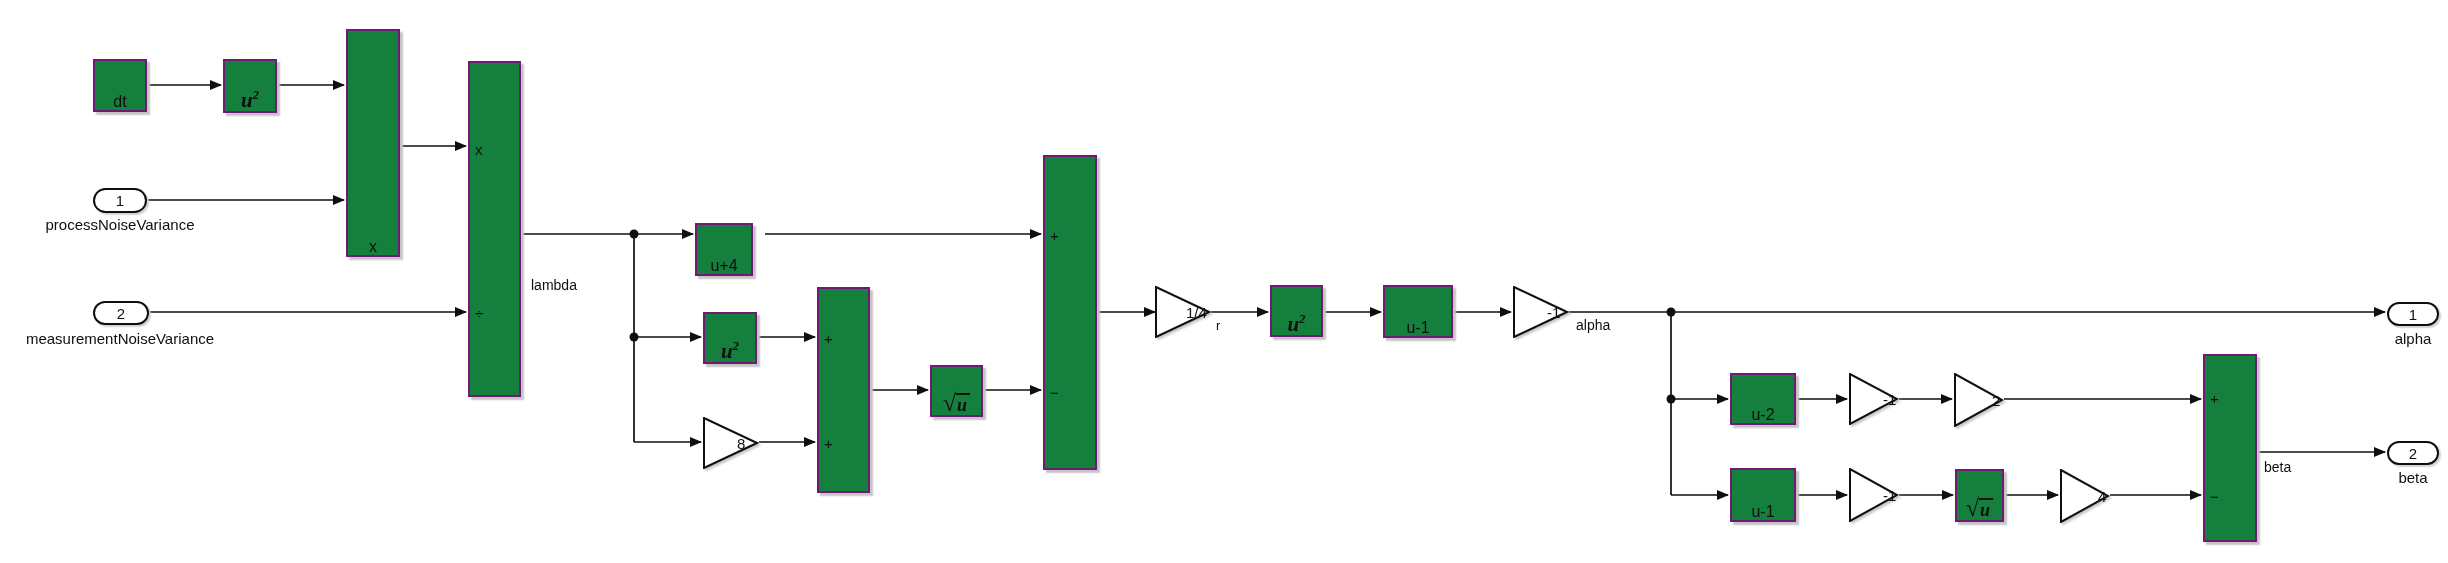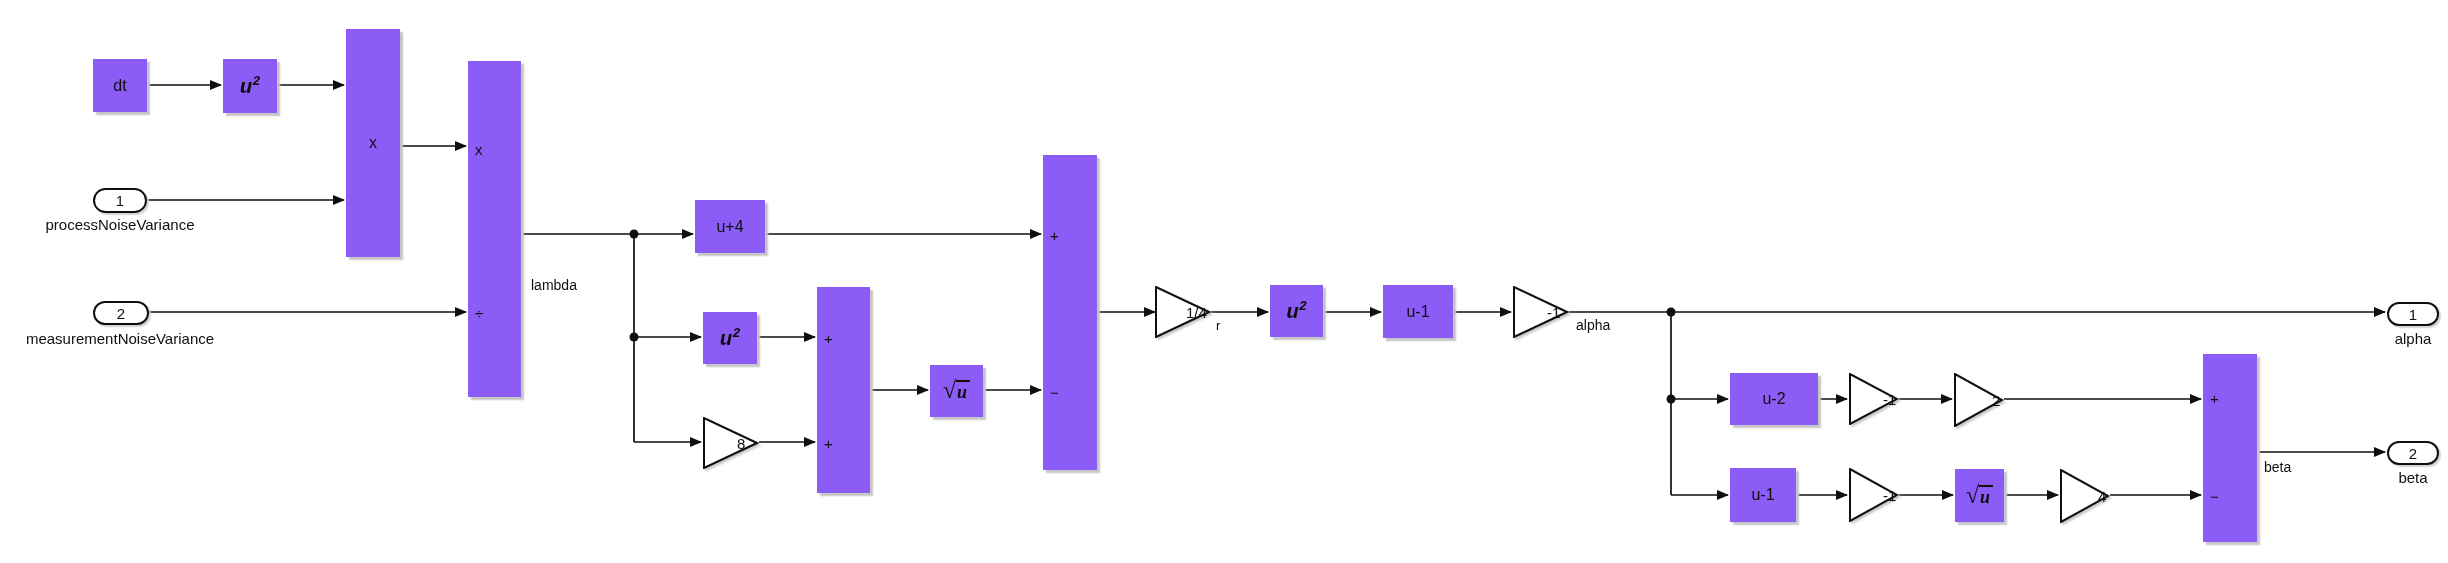--- a/index.html
+++ b/index.html
@@ -2,35 +2,35 @@
 <html><head>
 <meta charset="utf-8">
 <style>
   html,body{margin:0;padding:0;background:#ffffff;}
   .canvas{
     position:relative;width:2448px;height:563px;background:#ffffff;
     font-family:"Liberation Sans",sans-serif;color:#0f0f0f;overflow:hidden;
   }
   svg.wires{position:absolute;left:0;top:0;}
   .block{
-    position:absolute;box-sizing:border-box;background:#8b5cf6;
-    border:2px solid #8b5cf6;box-shadow:3px 3px 1.5px #c6c6c6;
-    display:flex;align-items:center;justify-content:center;
+    position:absolute;box-sizing:border-box;background:#15803d;
+    border:2px solid #701a75;box-shadow:3px 3px 1.5px #c6c6c6;
+    display:flex;align-items:flex-end;justify-content:center;
     font-size:16px;line-height:1;
   }
   .tall{justify-content:flex-start;}
   .sign{position:absolute;left:5px;font-size:15px;line-height:15px;}
   .oval{
     position:absolute;box-sizing:border-box;background:#ffffff;
     border:2px solid #0f0f0f;border-radius:13px;box-shadow:2px 2px 1.5px #d2d2d2;
     display:flex;align-items:center;justify-content:center;font-size:15px;
   }
   .portlabel{position:absolute;width:300px;text-align:center;font-size:15px;}
   .siglabel{position:absolute;font-size:14px;}
-  .math{font-family:Liberation Mono, monospace;font-style:italic;font-weight:bold;font-size:21px;}
+  .math{font-family:Liberation Serif, serif;font-style:italic;font-weight:bold;font-size:21px;}
   .math sup{font-size:13px;font-weight:bold;}
   .sqrtwrap{display:inline-flex;align-items:flex-start;}
   .radical{font-family:"Liberation Serif",serif;font-weight:bold;font-size:24px;line-height:20px;}
   .radicand{
     font-family:"Liberation Serif",serif;font-style:italic;font-weight:bold;
     font-size:18px;line-height:20px;border-top:2px solid #0f0f0f;padding:0 3px 0 1px;
   }
   .tri{position:absolute;}
   .tri svg{position:absolute;left:0;top:0;filter:drop-shadow(2.5px 2.5px 1px #c6c6c6);}
   .tri polygon{fill:#ffffff;stroke:#0f0f0f;stroke-width:2;stroke-linejoin:miter;}
@@ -113,21 +113,21 @@
     <span>x</span>
   </div>
 
   <div class="block tall" style="left:468px;top:61px;width:53px;height:336px;">
     <span class="sign" style="top:79px;">x</span>
     <span class="sign" style="top:243px;">÷</span>
   </div>
 
   <div class="siglabel" style="left:531px;top:241px;margin-top:36px;">lambda</div>
 
-  <div class="block" style="left:695px;top:200px;width:70px;height:53px;">
+  <div class="block" style="left:695px;top:223px;width:58px;height:53px;">
     <span>u+4</span>
   </div>
 
   <div class="block" style="left:703px;top:312px;width:54px;height:52px;">
     <span class="math"><span>u</span><sup>2</sup></span>
   </div>
 
   <div class="tri" style="left:703px;top:417px;width:56px;height:52px;">
     <svg width="56" height="52" viewBox="0 0 56 52">
         <polygon points="1,1 1,51 54,26"></polygon>
@@ -171,21 +171,21 @@
 
   <div class="tri" style="left:1513px;top:286px;width:56px;height:52px;">
     <svg width="56" height="52" viewBox="0 0 56 52">
         <polygon points="1,1 1,51 54,26"></polygon>
       </svg>
     <span class="trilabel">-1</span>
   </div>
 
   <div class="siglabel" style="left:1576px;top:317px;">alpha</div>
 
-  <div class="block" style="left:1730px;top:373px;width:88px;height:52px;">
+  <div class="block" style="left:1730px;top:373px;width:66px;height:52px;">
     <span>u-2</span>
   </div>
 
   <div class="tri" style="left:1849px;top:373px;width:50px;height:52px;">
     <svg width="50" height="52" viewBox="0 0 50 52">
         <polygon points="1,1 1,51 48,26"></polygon>
       </svg>
     <span class="trilabel">-1</span>
   </div>
 

